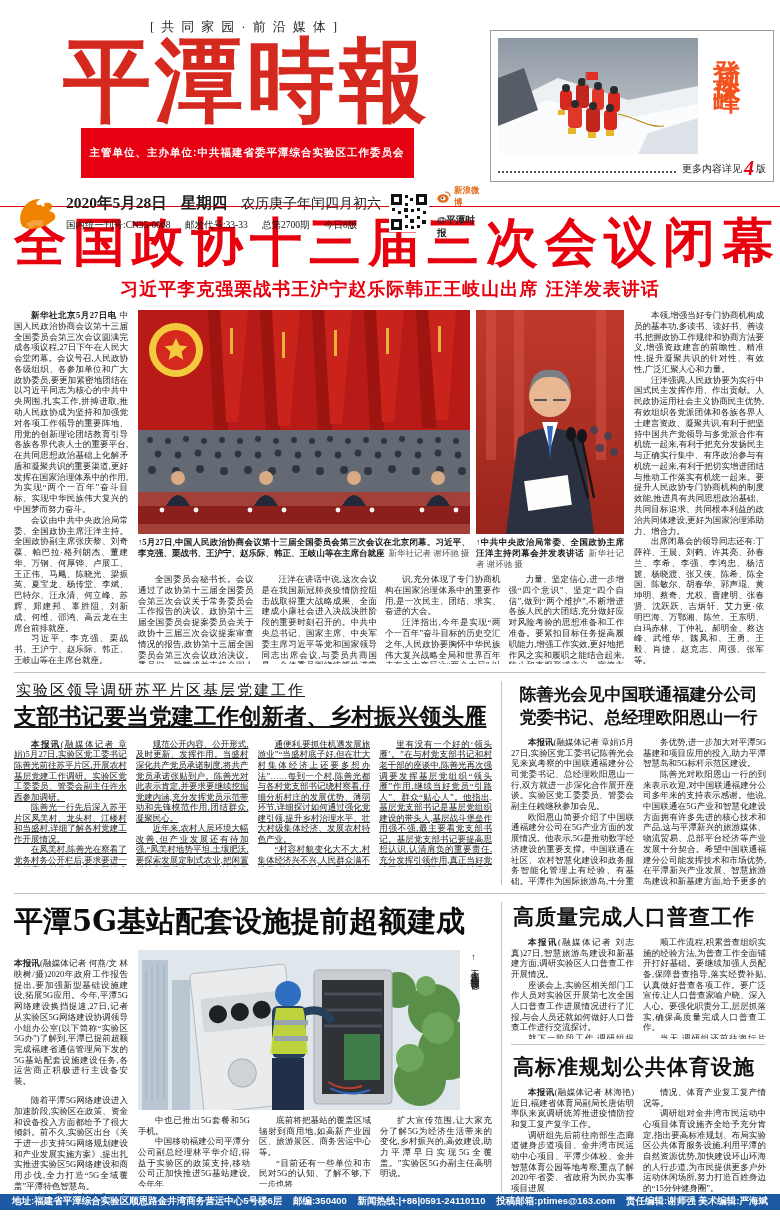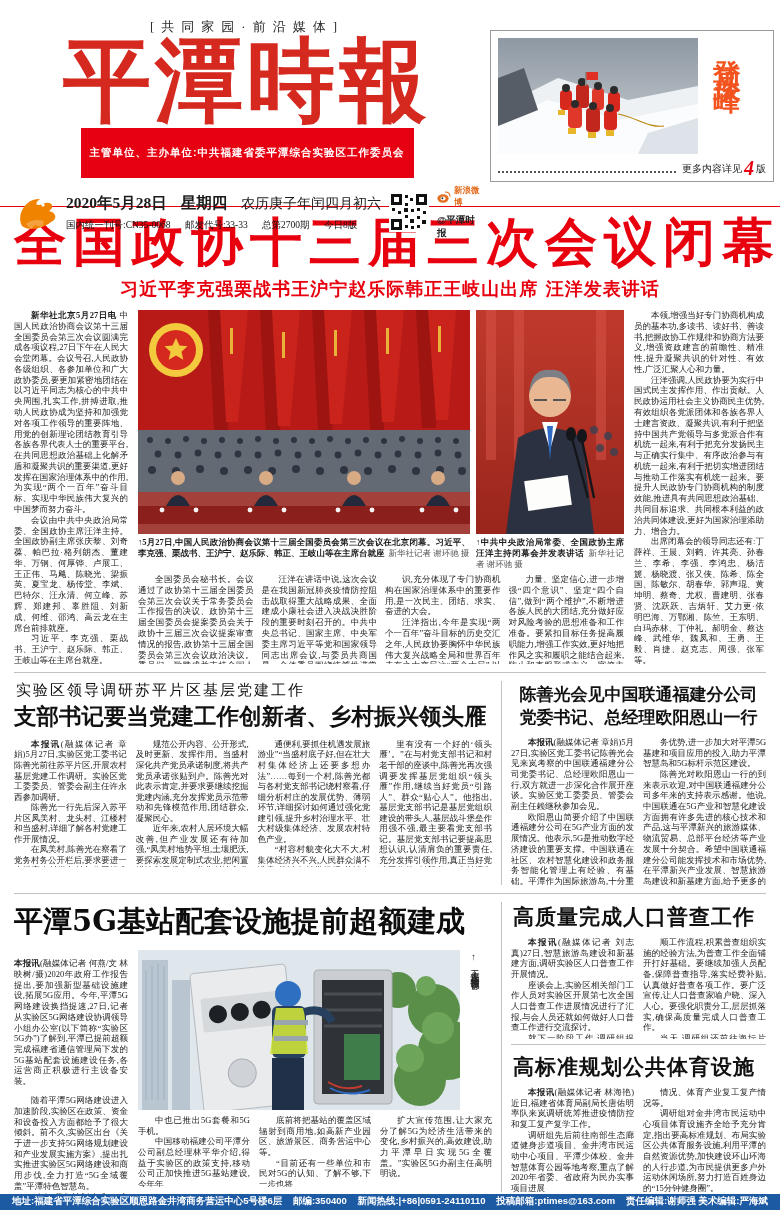--- a/index.html
+++ b/index.html
@@ -51,21 +51,21 @@
   .cap-b{font-weight:bold;}
   .cap-credit{color:#555;margin-left:4px;}
   .bcols{display:flex;gap:8px;margin-top:4px;height:90px;overflow:hidden;}
   .bcols .bcol{flex:1;overflow:hidden;}
   .hrule{border-top:1px solid #c2c2c2;margin:6px 14px;}
   .hrule2{border-top:1px solid #c2c2c2;margin:5px 0;}
   
   .band{display:flex;padding:0 14px;align-items:stretch;}
   .vline{border-left:1px solid #c2c2c2;margin:2px 9px;}
   .kicker{font-size:15px;letter-spacing:2px;color:#111;margin:2px 0 1px 2px;}
-  .party{width:478px;}
+  .party{width:478px;text-decoration:underline;}
   .party h3{margin:1px 6px 7px 0;font-family:"DejaVu Sans","Liberation Sans",sans-serif;
             font-size:22.5px;font-weight:900;letter-spacing:0;white-space:nowrap;color:#111;}
   .cols4{display:flex;gap:9px;height:128px;overflow:hidden;font-size:8.5px;line-height:1.24;text-align:justify;}
   .cols4 .col{flex:1;overflow:hidden;}
   .unicom{flex:1;}
   .unicom h3{margin:4px 0 8px 0;font-family:"DejaVu Sans","Liberation Sans",sans-serif;
              font-size:17px;font-weight:900;text-align:center;line-height:1.35;color:#111;}
   .cols2{display:flex;gap:9px;overflow:hidden;font-size:8.5px;line-height:1.26;text-align:justify;}
   .cols2 .col{flex:1;overflow:hidden;}
   .unicom .cols2{height:150px;}

